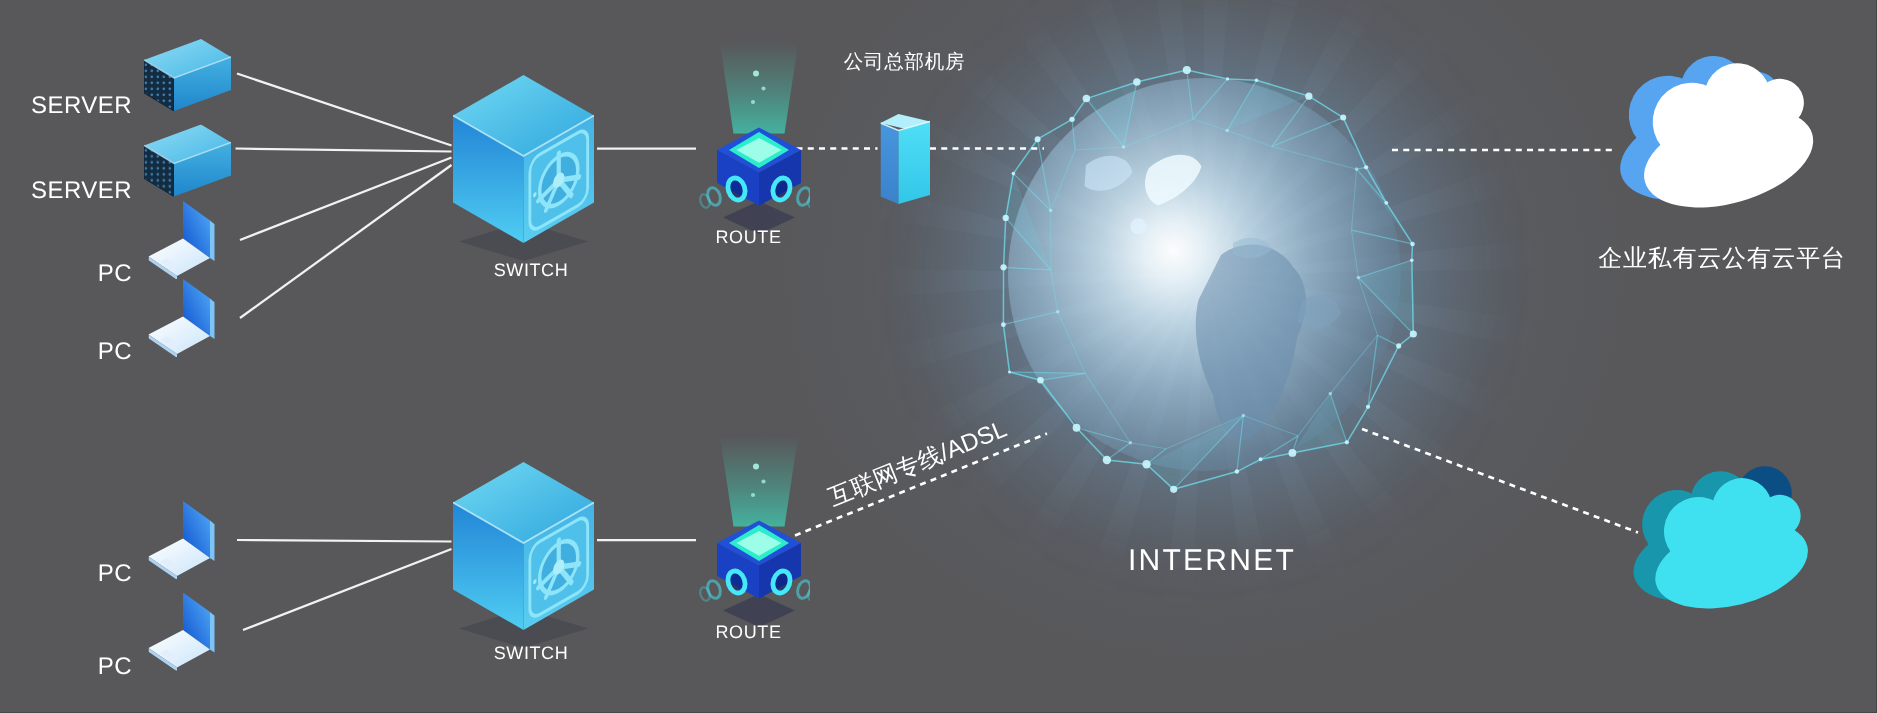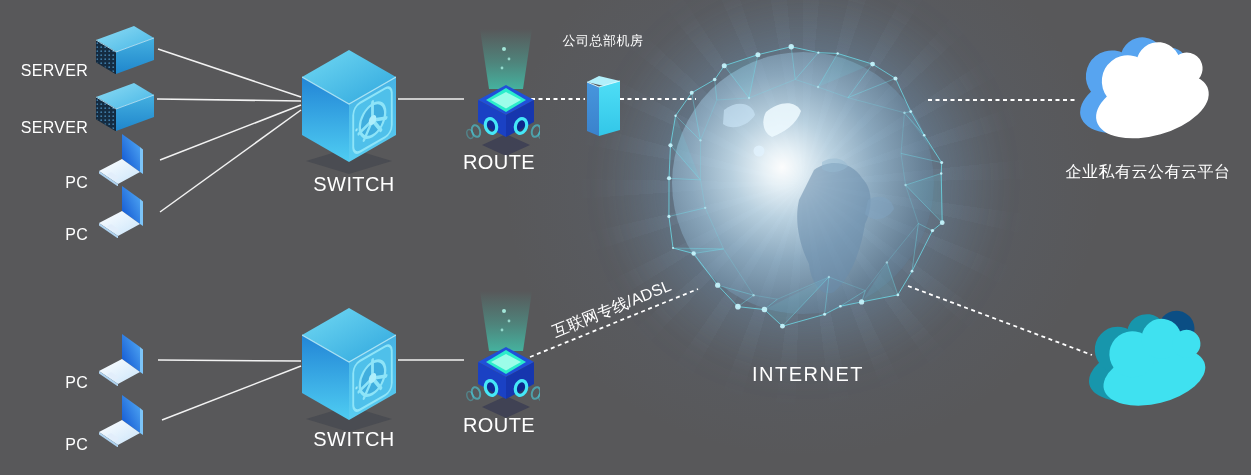--- a/index.html
+++ b/index.html
@@ -7,21 +7,21 @@
     position:relative;width:1251px;height:475px;overflow:hidden;
     background:#58585a;
     font-family:"Liberation Sans","DejaVu Sans",sans-serif;
     color:#ffffff;
   }
   .abs{position:absolute;}
   .lbl{position:absolute;color:#fff;white-space:nowrap;z-index:7;}
   .lbl.center{text-align:center;}
   .lbl.right{text-align:right;margin-top:19px;}
   .dev-lbl{font-size:16px;letter-spacing:.3px;}
-  .node-lbl{font-size:20px;letter-spacing:.4px;}
+  .node-lbl{font-size:12px;letter-spacing:.4px;}
   .cn-lbl{font-size:13px;letter-spacing:.5px;}
   .internet-lbl{font-size:20px;letter-spacing:1.5px;}
   .wan-lbl{font-size:16px;transform:rotate(-22deg);transform-origin:center;}
   svg{display:block;}
   .icon{position:absolute;z-index:5;}
   #links{position:absolute;left:0;top:0;z-index:4;}
   
   #globe-glow{
     left:503px;top:-92px;width:600px;height:550px;z-index:1;border-radius:50%;
     background:radial-gradient(closest-side,rgba(150,200,245,.34) 0%,rgba(115,165,215,.18) 45%,rgba(95,125,165,.07) 70%,rgba(95,125,165,0) 100%);

